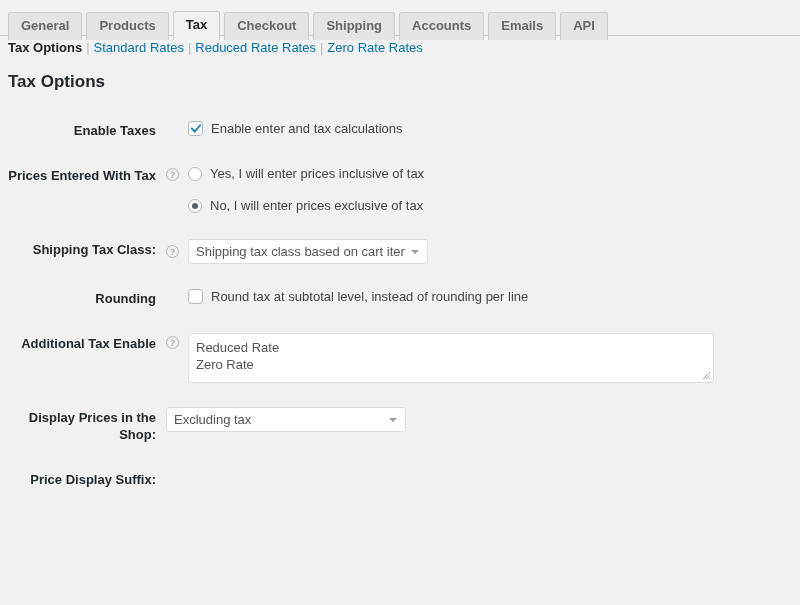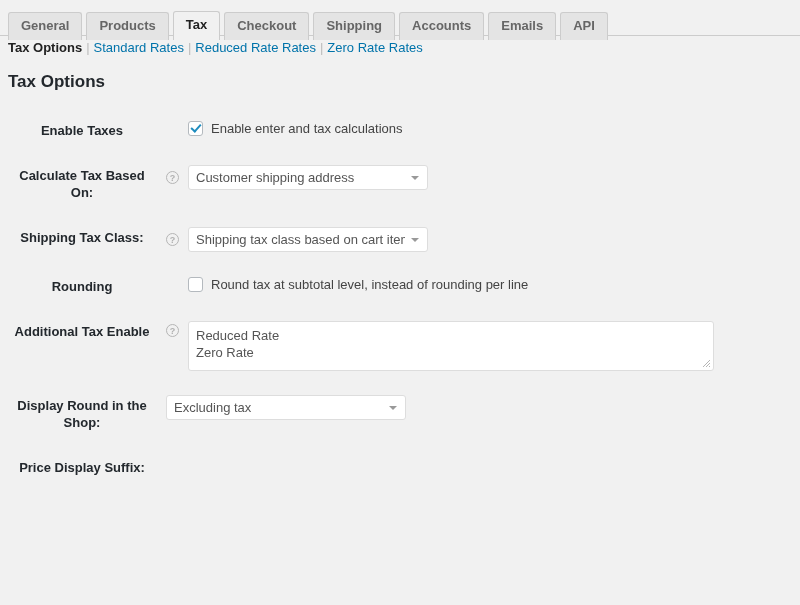--- a/index.html
+++ b/index.html
@@ -89,21 +89,21 @@
   }
 
   
   table.form-table {
     width: 790px;
     margin: 16px 0 0 8px;
     border-collapse: collapse;
   }
   table.form-table th {
     width: 148px;
-    text-align: center;
+    text-align: right;
     vertical-align: top;
     font-size: 13px;
     font-weight: bold;
     color: #23282d;
     padding: 14px 10px 14px 0;
     line-height: 17px;
   }
   table.form-table td {
     vertical-align: top;
     padding: 12px 0 12px 0;
@@ -269,27 +269,32 @@
 
 <table class="form-table">
   <tbody>
       <tr>
     <th>Enable Taxes</th>
     <td>
       <span class="helptip spacer"></span><span class="chk checked"></span><span class="lbl-txt">Enable enter and tax calculations</span>
     </td>
   </tr>
 
-
-  <tr>
-    <th>Calculate Tax Based On:</th>
-    <td>
-      <span class="helptip">?</span><span class="sel"><span class="val">Customer shipping address</span><span class="caret"></span></span>
-    </td>
-  </tr>
+  <tr>
+    <th>Prices Entered With Tax</th>
+    <td>
+      <div class="radio-line">
+        <span class="helptip">?</span><span class="radio"></span><span class="lbl-txt">Yes, I will enter prices inclusive of tax</span>
+      </div>
+      <div class="radio-line">
+        <span class="helptip spacer"></span><span class="radio selected"></span><span class="lbl-txt">No, I will enter prices exclusive of tax</span>
+      </div>
+    </td>
+  </tr>
+
 
   <tr>
     <th>Shipping Tax Class:</th>
     <td>
       <span class="helptip">?</span><span class="sel"><span class="val">Shipping tax class based on cart items</span><span class="caret"></span></span>
     </td>
   </tr>
 
   <tr>
     <th>Rounding</th>
@@ -302,21 +307,21 @@
     <th>Additional Tax Enable</th>
     <td>
       <span class="helptip">?</span><span class="ta-wrap"><textarea class="ta" style="">Reduced Rate
 Zero Rate</textarea><svg class="ta-grip" viewBox="0 0 9 9">
               <path d="M8 1 L1 8 M8 4 L4 8 M8 7 L7 8" stroke="#b5b5b5" stroke-width="1" fill="none"></path>
             </svg></span>
     </td>
   </tr>
 
   <tr>
-    <th>Display Round in the Shop:</th>
+    <th>Display Prices in the Shop:</th>
     <td>
       <span class="sel"><span class="val">Excluding tax</span><span class="caret"></span></span>
     </td>
   </tr>
 
 
   <tr>
     <th>Price Display Suffix:</th>
     <td>
       

